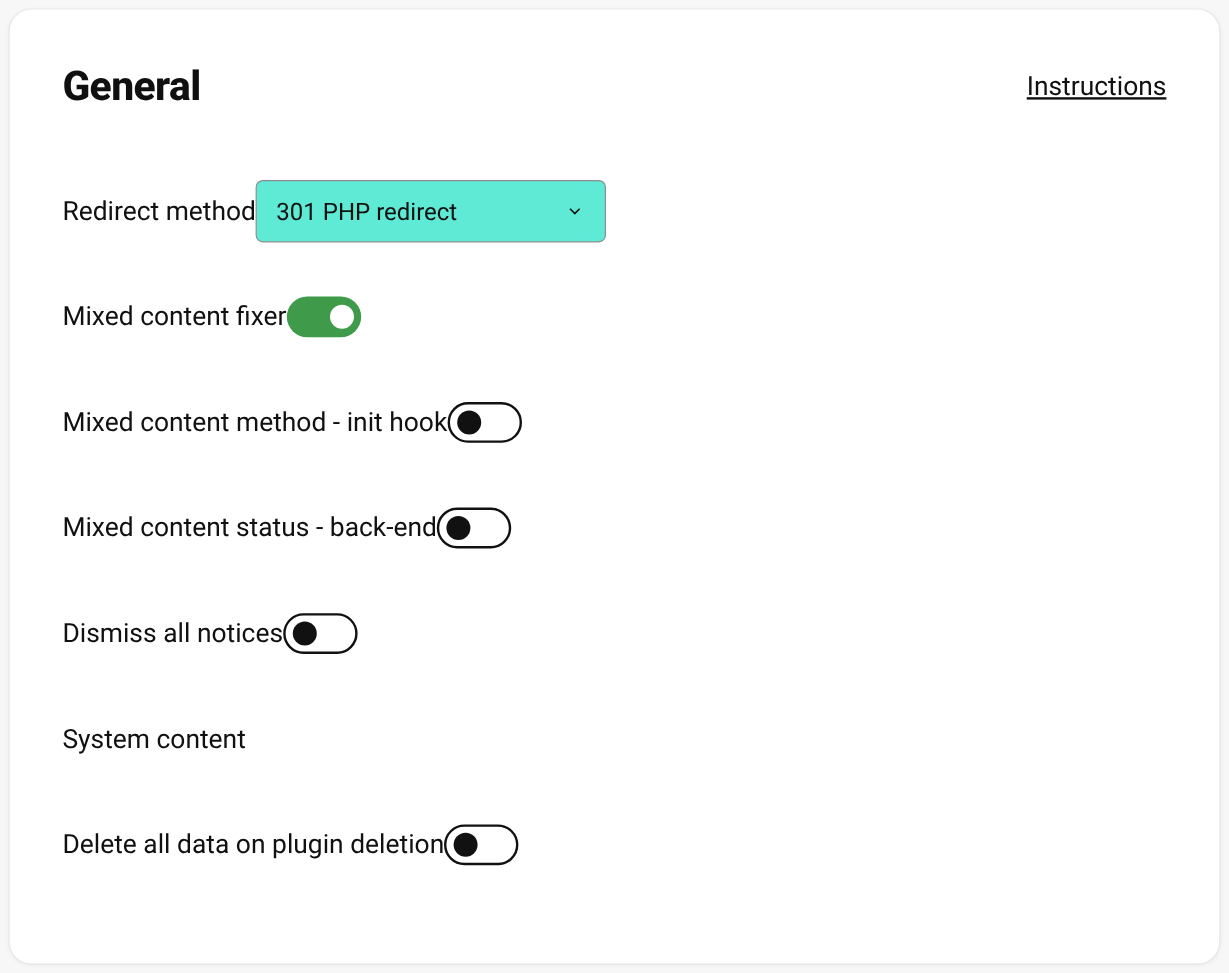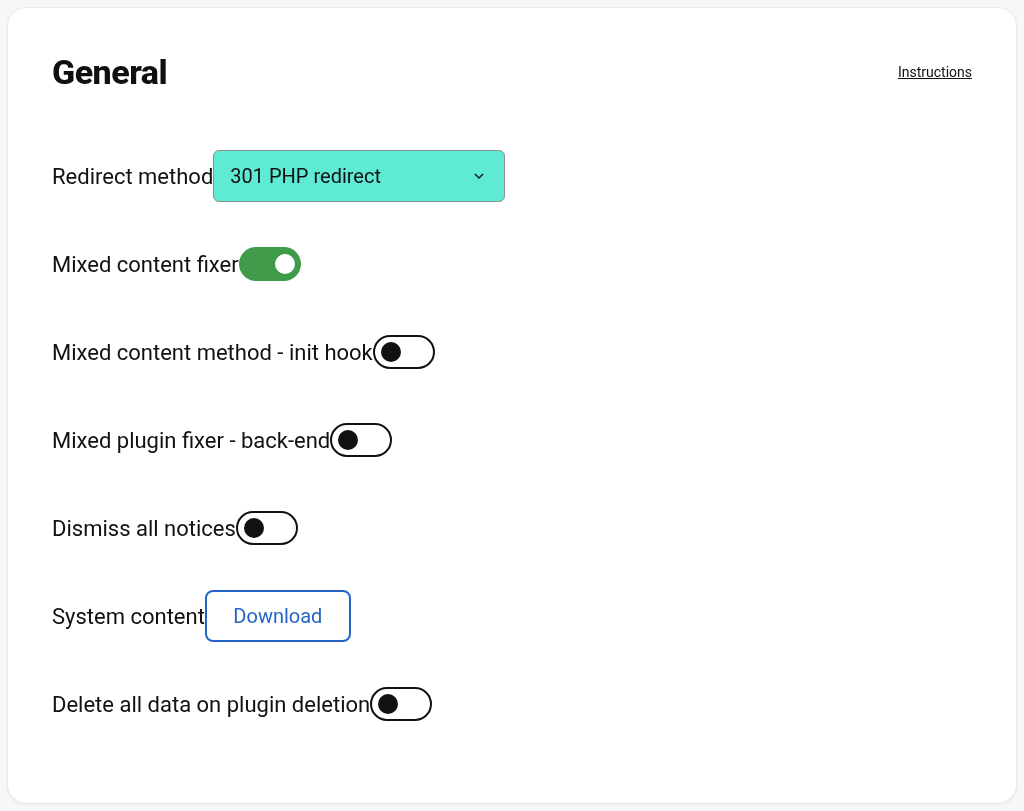--- a/index.html
+++ b/index.html
@@ -24,21 +24,21 @@
     align-items: center;
     justify-content: space-between;
     margin-bottom: 40px;
   }
   .title {
     font-size: 34px;
     font-weight: 800;
     letter-spacing: -0.5px;
   }
   .instructions {
-    font-size: 14px;
+    font-size: 22px;
     color: #111;
     text-decoration: underline;
     cursor: pointer;
   }
   .row {
     display: flex;
     align-items: center;
     height: 88px;
   }
   .label {
@@ -141,36 +141,35 @@
   </div>
 
   <div class="row">
     <div class="label">Mixed content method - init hook</div>
     <div class="toggle off">
       <div class="knob"></div>
     </div>
   </div>
 
   <div class="row">
-    <div class="label">Mixed plugin fixer - back-end</div>
+    <div class="label">Mixed content status - back-end</div>
     <div class="toggle off">
       <div class="knob"></div>
     </div>
   </div>
 
   <div class="row">
     <div class="label">Dismiss all notices</div>
     <div class="toggle off">
       <div class="knob"></div>
     </div>
   </div>
 
   <div class="row">
     <div class="label">System content</div>
-    <div class="btn-outline">Download</div>
   </div>
 
   <div class="row">
     <div class="label">Delete all data on plugin deletion</div>
     <div class="toggle off">
       <div class="knob"></div>
     </div>
   </div>
 
 </div>

